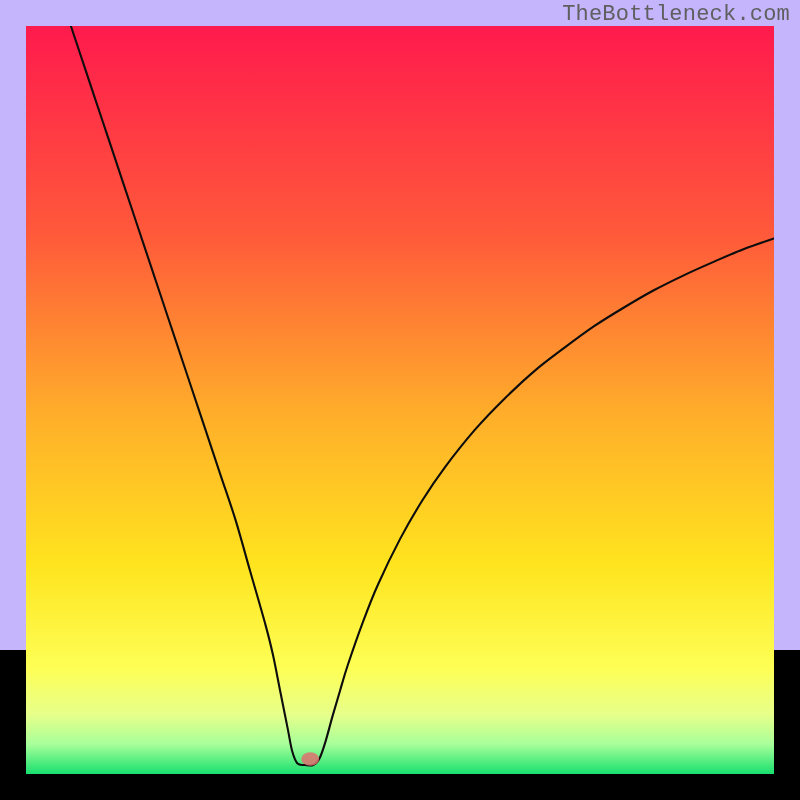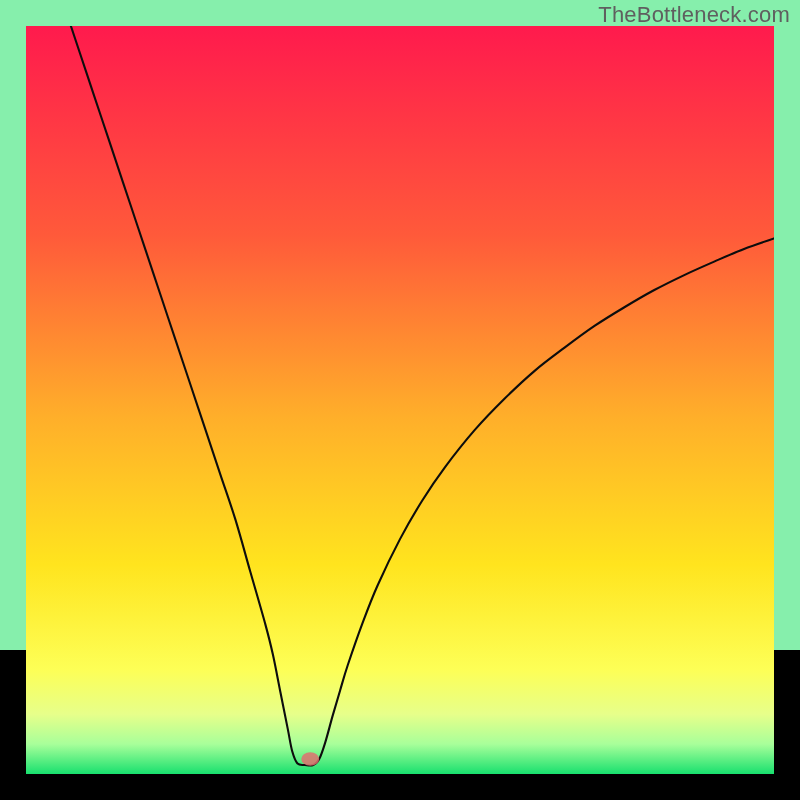--- a/index.html
+++ b/index.html
@@ -8,21 +8,22 @@
     width: 800px;
     height: 800px;
     background: #000;
     font-family: Arial, Helvetica, sans-serif;
     overflow: hidden;
   }
   .frame {
     position: relative;
     width: 800px;
     height: 650px;
-    background: #86efac;
+    background: #c4b5fd;
+    font-family: Liberation Mono, monospace;
   }
   .watermark {
     position: absolute;
     top: 2px;
     right: 10px;
     color: #5f5f5f;
     font-size: 22px;
     letter-spacing: 0.2px;
     z-index: 4;
     user-select: none;

